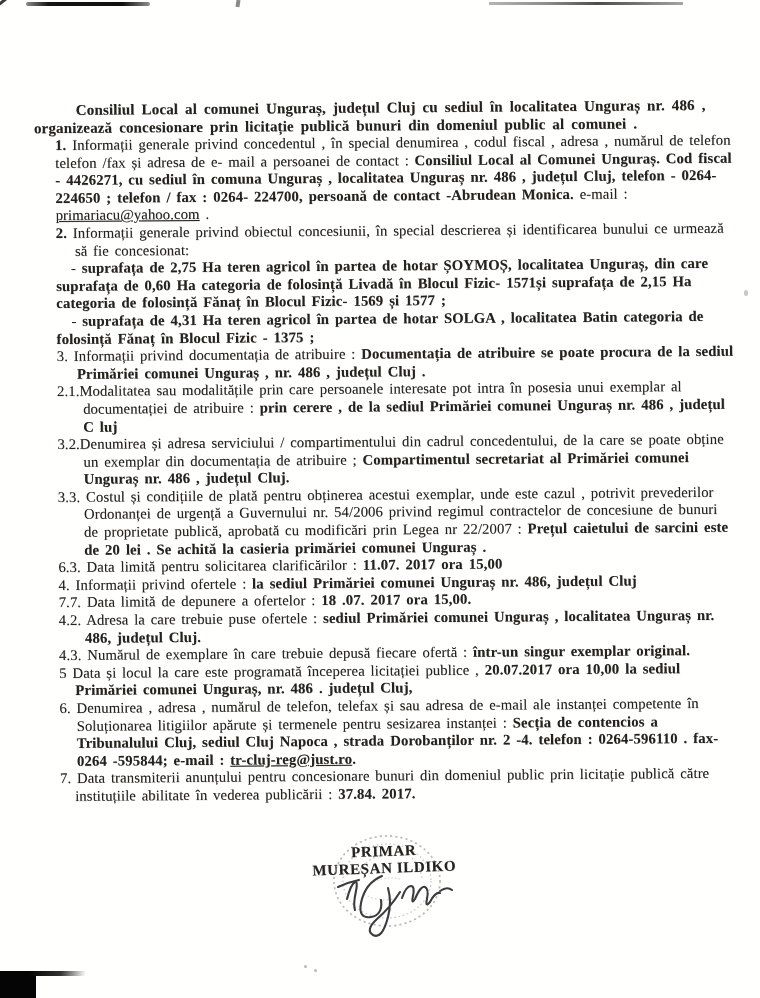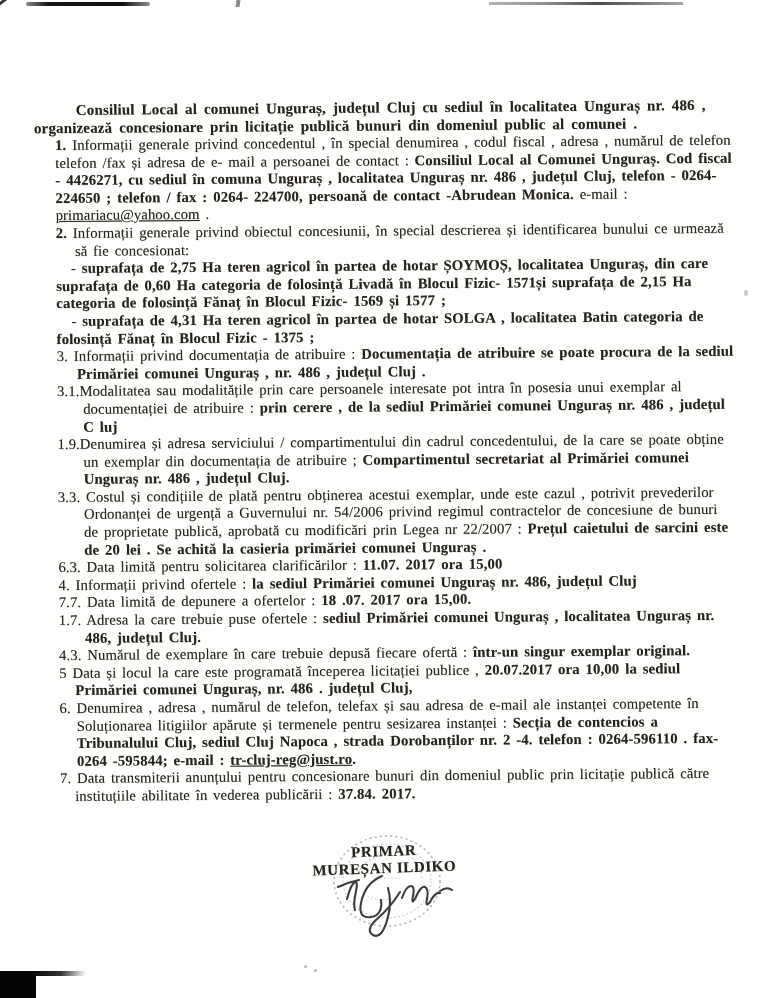--- a/index.html
+++ b/index.html
@@ -104,27 +104,27 @@
     </div>
 
     <p class="para s1"><b>1.</b><span> Informații generale privind concedentul , în special denumirea , codul fiscal , adresa , numărul de telefon telefon /fax și adresa de e- mail a persoanei de contact : </span><b>Consiliul Local al Comunei Unguraș. Cod fiscal - 4426271, cu sediul în comuna Unguraș , localitatea Unguraș nr. 486 , județul Cluj, telefon - 0264- 224650 ; telefon / fax : 0264- 224700, persoană de contact -Abrudean Monica.</b><span> e-mail : </span><span class="u">primariacu@yahoo.com</span><span> .</span></p>
 
     <p class="para s2"><b>2.</b><span> Informații generale privind obiectul concesiunii, în special descrierea și identificarea bunului ce urmează să fie concesionat:</span></p>
     <p class="para item"><span>-</span> <b>suprafața de 2,75 Ha teren agricol în partea de hotar ȘOYMOȘ, localitatea Unguraș, din care suprafața de 0,60 Ha categoria de folosință Livadă în Blocul Fizic- 1571și suprafața de 2,15 Ha categoria de folosință Fănaț în Blocul Fizic- 1569 și 1577 ;</b></p>
     <p class="para item"><span>-</span> <b>suprafața de 4,31 Ha teren agricol în partea de hotar SOLGA , localitatea Batin categoria de folosință Fănaț în Blocul Fizic - 1375 ;</b></p>
 
     <p class="para s3"><span>3.</span><span> Informații privind documentația de atribuire : </span><b>Documentația de atribuire se poate procura de la sediul Primăriei comunei Unguraș , nr. 486 , județul Cluj .</b></p>
 
-    <p class="para sub first-sub"><span>3.1.</span><span>Modalitatea sau modalitățile prin care persoanele interesate pot intra în posesia unui exemplar al documentației de atribuire : </span><b>prin cerere , de la sediul Primăriei comunei Unguraș nr. 486 , județul C luj</b></p>
-    <p class="para sub"><span>1.9.</span><span>Denumirea și adresa serviciului / compartimentului din cadrul concedentului, de la care se poate obține un exemplar din documentația de atribuire ; </span><b>Compartimentul secretariat al Primăriei comunei Unguraș nr. 486 , județul Cluj.</b></p>
+    <p class="para sub first-sub"><span>2.1.</span><span>Modalitatea sau modalitățile prin care persoanele interesate pot intra în posesia unui exemplar al documentației de atribuire : </span><b>prin cerere , de la sediul Primăriei comunei Unguraș nr. 486 , județul C luj</b></p>
+    <p class="para sub"><span>3.2.</span><span>Denumirea și adresa serviciului / compartimentului din cadrul concedentului, de la care se poate obține un exemplar din documentația de atribuire ; </span><b>Compartimentul secretariat al Primăriei comunei Unguraș nr. 486 , județul Cluj.</b></p>
     <p class="para sub"><span>3.3.</span><span> Costul și condițiile de plată pentru obținerea acestui exemplar, unde este cazul , potrivit prevederilor Ordonanței de urgență a Guvernului nr. 54/2006 privind regimul contractelor de concesiune de bunuri de proprietate publică, aprobată cu modificări prin Legea nr 22/2007 : </span><b>Prețul caietului de sarcini este de 20 lei . Se achită la casieria primăriei comunei Unguraș .</b></p>
     <p class="para sub"><span>6.3.</span><span> Data limită pentru solicitarea clarificărilor : </span><b>11.07. 2017 ora 15,00</b></p>
     <p class="para sub"><span>4.</span><span> Informații privind ofertele : </span><b>la sediul Primăriei comunei Unguraș nr. 486, județul Cluj</b></p>
     <p class="para sub"><span>7.7.</span><span> Data limită de depunere a ofertelor : </span><b>18 .07. 2017 ora 15,00.</b></p>
-    <p class="para sub"><span>1.7.</span><span> Adresa la care trebuie puse ofertele : </span><b>sediul Primăriei comunei Unguraș , localitatea Unguraș nr. 486, județul Cluj.</b></p>
+    <p class="para sub"><span>4.2.</span><span> Adresa la care trebuie puse ofertele : </span><b>sediul Primăriei comunei Unguraș , localitatea Unguraș nr. 486, județul Cluj.</b></p>
     <p class="para sub"><span>4.3.</span><span> Numărul de exemplare în care trebuie depusă fiecare ofertă : </span><b>într-un singur exemplar original.</b></p>
 
     <p class="para s5"><span>5</span><span> Data și locul la care este programată începerea licitației publice , </span><b>20.07.2017 ora 10,00 la sediul Primăriei comunei Unguraș, nr. 486 . județul Cluj,</b></p>
 
     <p class="para s6"><span>6.</span><span> Denumirea , adresa , numărul de telefon, telefax și sau adresa de e-mail ale instanței competente în Soluționarea litigiilor apărute și termenele pentru sesizarea instanței : </span><b>Secția de contencios a Tribunalului Cluj, sediul Cluj Napoca , strada Dorobanților nr. 2 -4. telefon : 0264-596110 . fax- 0264 -595844; e-mail : </b><b class="u">tr-cluj-reg@just.ro</b><b>.</b></p>
 
     <p class="para s7"><span>7.</span><span> Data transmiterii anunțului pentru concesionare bunuri din domeniul public prin licitație publică către instituțiile abilitate în vederea publicării : </span><b>37.84. 2017.</b></p>
 
   </div>
 

